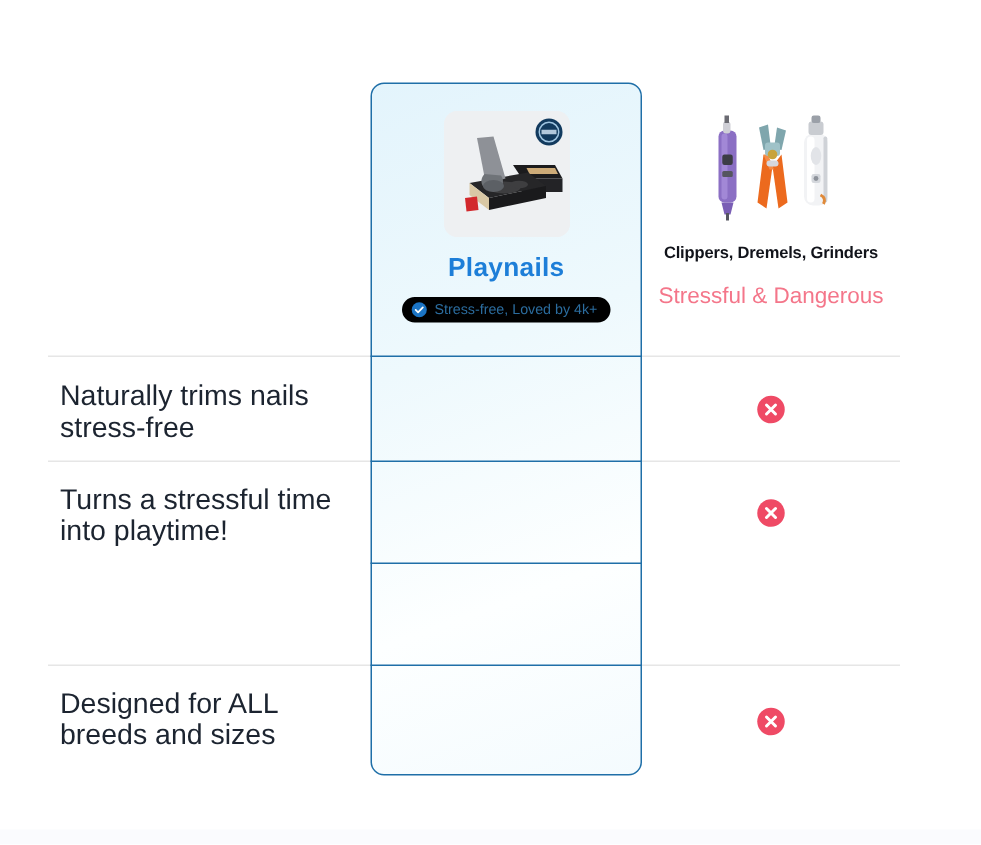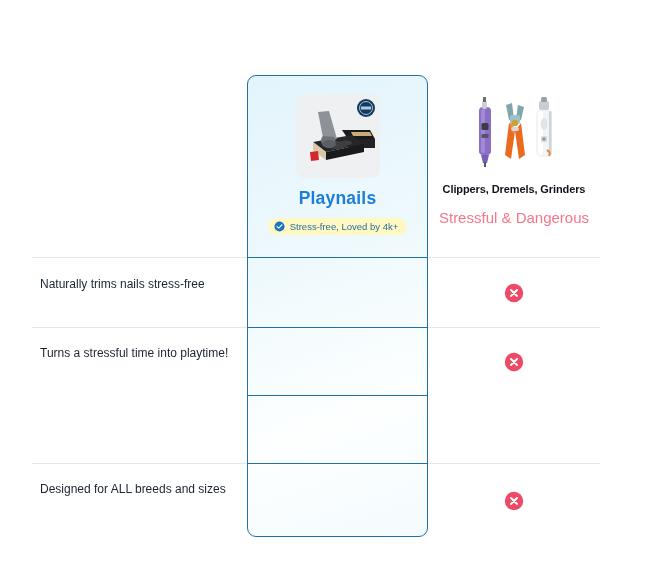--- a/index.html
+++ b/index.html
@@ -8,21 +8,20 @@
     height: 563px;
     background: #ffffff;
     font-family: "Liberation Sans", sans-serif;
     overflow: hidden;
   }
   #root {
     position: relative;
     width: 654px;
     height: 444px;
     background: #ffffff;
-    margin-top: 20px;
   }
 
   
   .bottom-band {
     position: absolute;
     left: 0;
     top: 553px;
     width: 654px;
     height: 10px;
     background: #fafbfe;
@@ -76,21 +75,21 @@
     margin-top: 10px;
     font-size: 17.5px;
     font-weight: bold;
     color: #1d7ed8;
     letter-spacing: 0.2px;
   }
   .prod-badge {
     margin-top: 9px;
     display: flex;
     gap: 5px;
-    background: #fef9c3;
+    background: #000000;
     border-radius: 11px;
     padding: 3px 9px 3px 6px;
   }
   .prod-badge .bt {
     font-size: 9.5px;
     color: #2b6c9e;
     white-space: nowrap;
   }
   .verified-ico { width: 11px; height: 11px; display: block; }
 
@@ -132,21 +131,21 @@
   .frow {
     position: absolute;
     left: 32px;
     width: 568px;
     border-top: 1px solid #e6e6e6;
   }
   .frow .label {
     position: absolute;
     left: 8px;
     width: 200px;
-    font-size: 12px;
+    font-size: 19px;
     color: #1c2430;
     line-height: 21px;
   }
   .cell-a, .cell-b {
     position: absolute;
     display: flex;
     align-items: center;
     justify-content: center;
   }
   .cell-a { left: 215px; width: 181px; }

